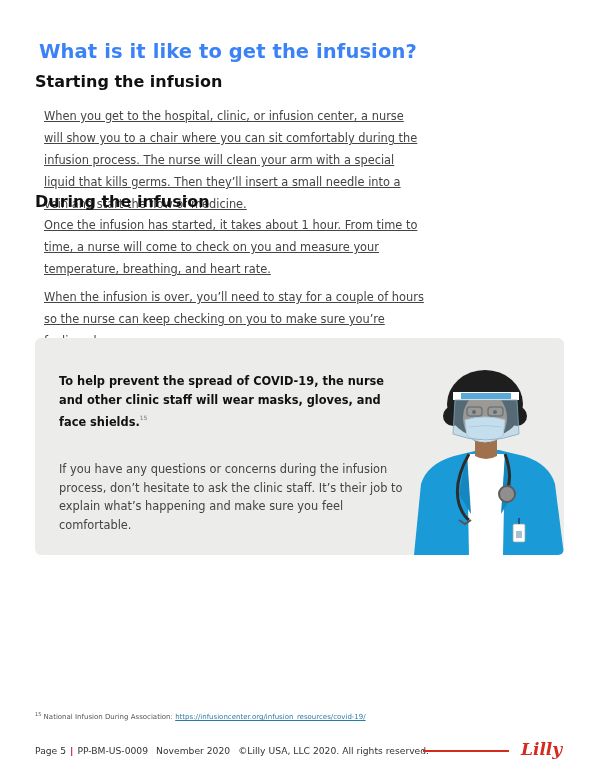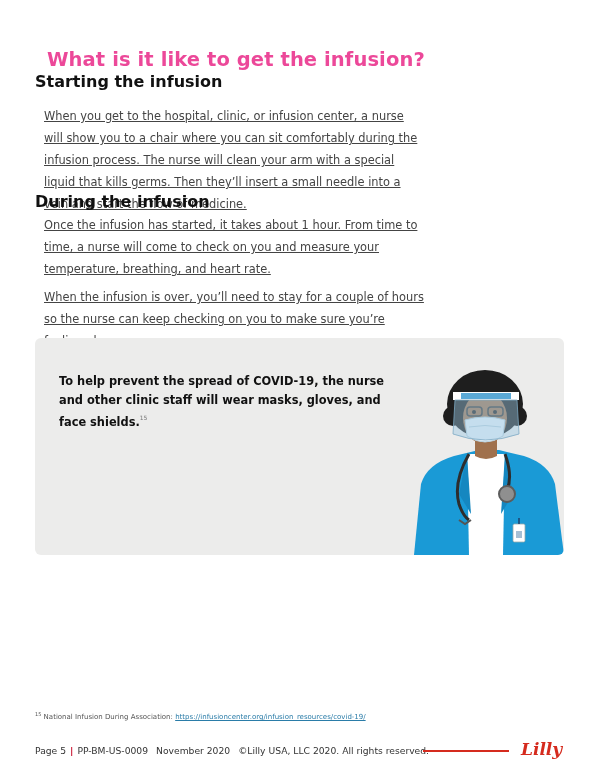--- a/index.html
+++ b/index.html
@@ -1,22 +1,22 @@
 <!DOCTYPE html>
 <html><head>
 <meta charset="utf-8">
 <style>
   html, body { margin: 0; padding: 0; }
   body {
     width: 600px; height: 776px; background: #ffffff; position: relative;
     font-family: "DejaVu Sans", sans-serif; color: #3a3a3a; overflow: hidden;
   }
   .title {
-    position: absolute; left: 35px; top: 36px; margin: 12px;
-    font-size: 19.5px; font-weight: bold; color: #ec4899; letter-spacing: 0.1px;
+    position: absolute; left: 35px; top: 36px; margin: 4px;
+    font-size: 19.5px; font-weight: bold; color: #3b82f6; letter-spacing: 0.1px;
   }
   .h2 {
     position: absolute; left: 35px; margin: 0;
     font-size: 16px; font-weight: bold; color: #111;
   }
   .p {
     position: absolute; left: 35px; width: 380px; margin: 9px;
     font-size: 11.4px; line-height: 22px; color: #444; text-decoration: underline;
   }
   .box {
@@ -54,20 +54,21 @@
 
 <h2 class="h2" style="top:72px">Starting the infusion</h2>
 <p class="p" style="top:96px">When you get to the hospital, clinic, or infusion center, a nurse will show you to a chair where you can sit comfortably during the infusion process. The nurse will clean your arm with a special liquid that kills germs. Then they’ll insert a small needle into a vein and start the flow of medicine.</p>
 
 <h2 class="h2" style="top:192px">During the infusion</h2>
 <p class="p" style="top:205px">Once the infusion has started, it takes about 1 hour. From time to time, a nurse will come to check on you and measure your temperature, breathing, and heart rate.</p>
 <p class="p" style="top:277px">When the infusion is over, you’ll need to stay for a couple of hours so the nurse can keep checking on you to make sure you’re feeling okay.</p>
 
 <div class="box">
   <p class="bold"><span>To help prevent the spread of COVID-19, the nurse and other clinic staff will wear masks, gloves, and face shields.</span><sup>15</sup></p>
+  <p class="bp" style="top:122px">If you have any questions or concerns during the infusion process, don’t hesitate to ask the clinic staff. It’s their job to explain what’s happening and make sure you feel comfortable.</p>
 
   <svg class="nurse" viewBox="0 0 155 191">
 
     <path d="M5 191 L12 120 Q18 100 45 92 L70 86 L90 86 L115 92 Q140 100 146 120 L155 191 Z" fill="#1a9ad6"></path>
 
     <path d="M58 90 L96 90 L94 191 L60 191 Z" fill="#ffffff"></path>
 
     <path d="M58 90 L50 130 L62 150 Z" fill="#1587c0"></path>
     <path d="M96 90 L104 130 L92 150 Z" fill="#1587c0"></path>
 

